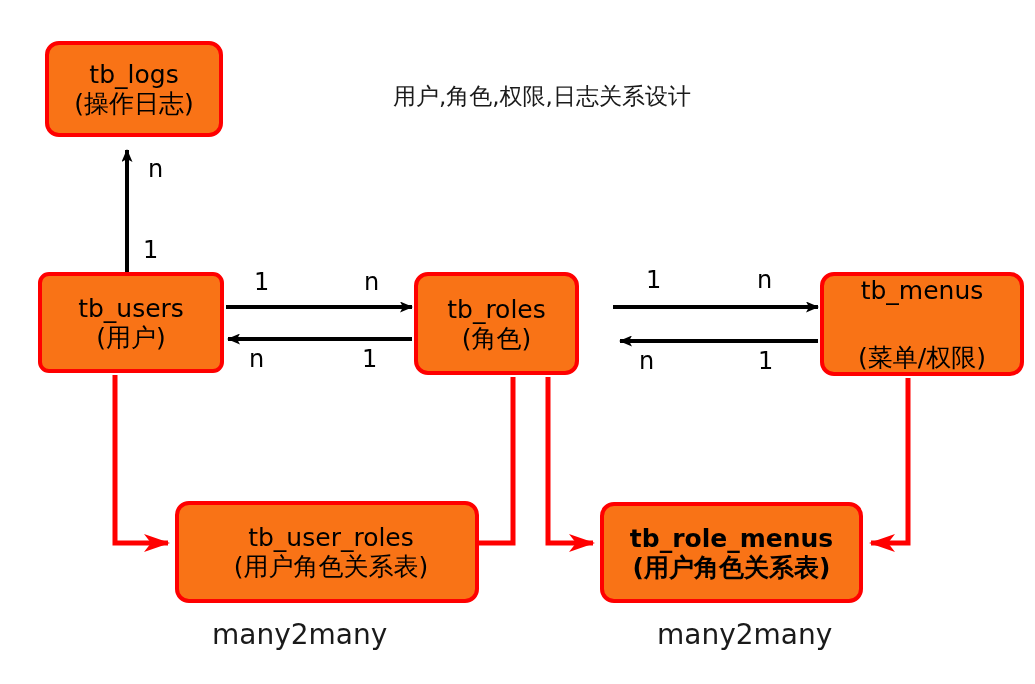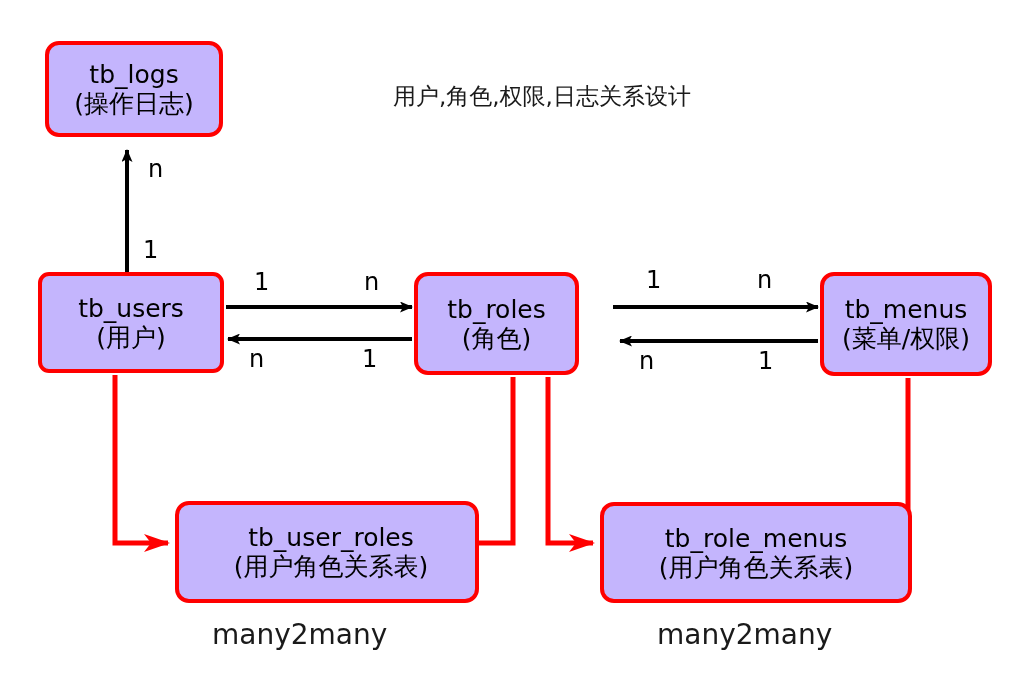--- a/index.html
+++ b/index.html
@@ -10,43 +10,43 @@
   }
   #canvas{position:relative;width:1035px;height:684px;background:#fff;}
 
   svg.layer{position:absolute;left:0;top:0;width:1035px;height:684px;overflow:visible;}
 
   .node{
     position:absolute;
     box-sizing:border-box;
     border:4px solid #ff0000;
     border-radius:14px;
-    background:#c4b5fd;
+    background:#f97316;
     display:flex;
     flex-direction:column;
     align-items:center;
     justify-content:center;
     color:#000000;
     z-index:5;
   }
   .node .ln{
     display:block;
     line-height:1.16;
     white-space:nowrap;
     text-align:center;
   }
   .node .ln1{font-size:25px;}
   .node .ln2{font-size:25px;}
 
   #n-logs{left:45px;top:41px;width:178px;height:96px;}
   #n-users{left:38px;top:272px;width:186px;height:101px;border-radius:11px;}
   #n-roles{left:414px;top:272px;width:165px;height:103px;}
-  #n-menus{left:820px;top:272px;width:172px;height:104px;}
+  #n-menus{left:820px;top:272px;width:204px;height:104px;justify-content:space-between;}
   #n-user-roles{left:175px;top:501px;width:304px;height:102px;padding-left:8px;}
-  #n-role-menus{left:600px;top:502px;width:312px;height:101px;}
+  #n-role-menus{left:600px;top:502px;width:263px;height:101px;font-weight:bold;}
 
   .caption{
     position:absolute;
     font-size:28px;
     color:#1a1a1a;
     white-space:nowrap;
     z-index:6;
   }
   #title{left:393px;top:81px;font-size:23px;letter-spacing:0px;}
   #m2m-left{left:212px;top:618px;}

